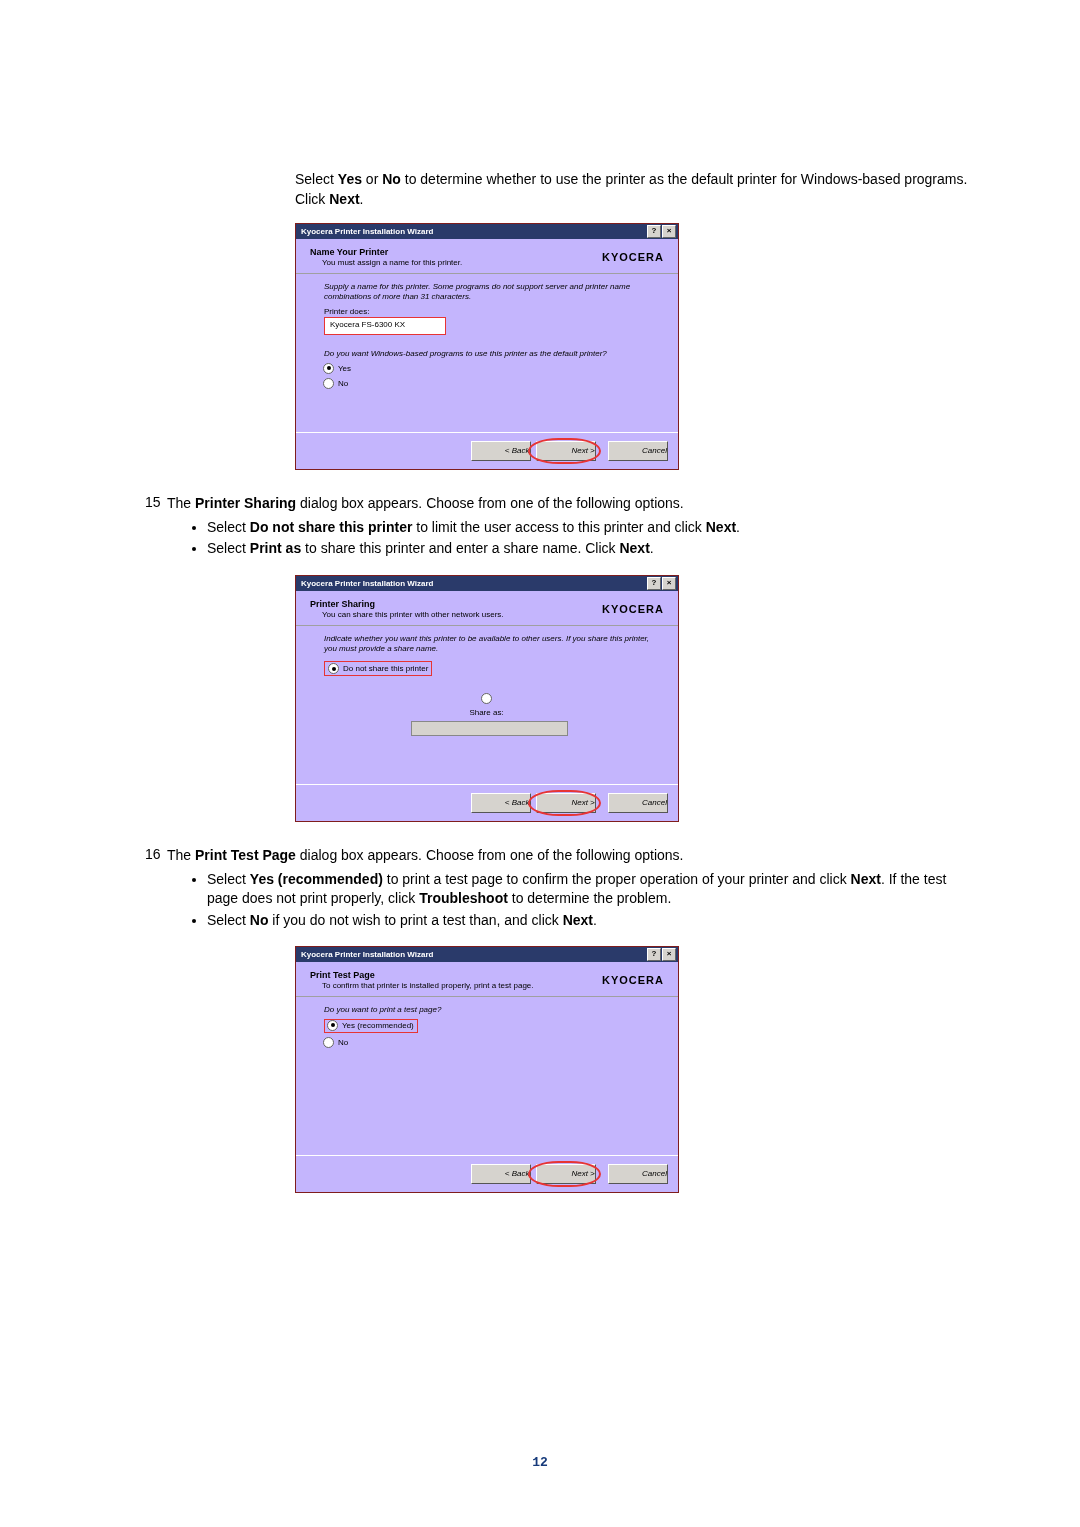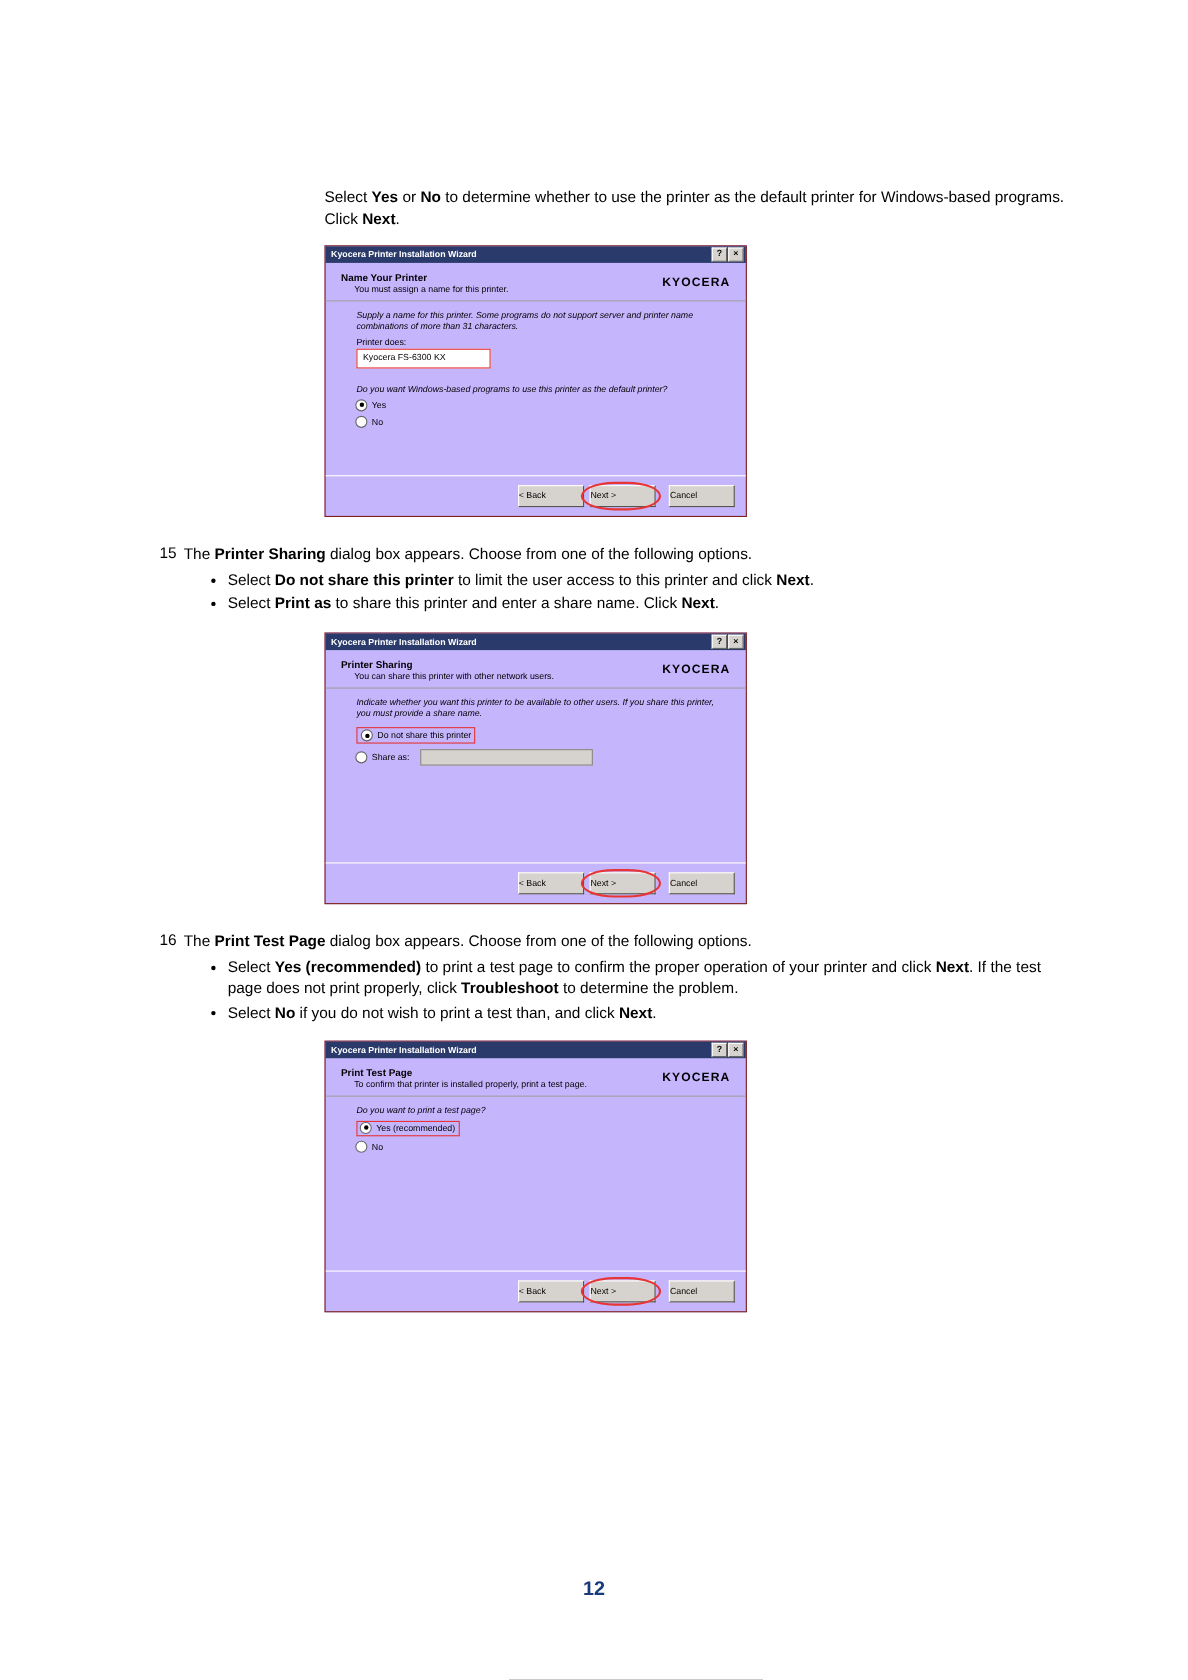--- a/index.html
+++ b/index.html
@@ -121,49 +121,51 @@
 .dlg-footer {
   border-top: 1px solid #fff;
   padding: 8px 10px;
   text-align: right;
 }
 .dlg-btn {
   display: inline-block;
   min-width: 58px;
   height: 18px;
   line-height: 17px;
-  text-align: left;
+  text-align: right;
   font-size: 8px;
   background: #d6d3ce;
   border-top: 1px solid #fff;
   border-left: 1px solid #fff;
   border-right: 1px solid #555;
   border-bottom: 1px solid #555;
   margin-left: 3px;
+  font-style: italic;
 }
 .highlight-ring {
   position: relative;
   display: inline-block;
 }
 .highlight-ring::after {
   content: "";
   position: absolute;
   left: -5px; top: -3px; right: -5px; bottom: -3px;
   border: 2px solid #e73434;
   border-radius: 50%/60%;
 }
 
 .page-num {
   position: absolute;
-  bottom: 72px;
+  bottom: 57px;
   left: 50%;
   transform: translateX(-50%);
   font-weight: bold;
   color: #163a7a;
-  font-size: 18px;
+  font-size: 13px;
+  font-family: Liberation Mono, monospace;
 }
 </style>
 </head>
 <body>
 
 <div class="page">
 
   <div class="intro">
     <span>Select </span><b>Yes</b><span> or </span><b>No</b><span> to determine whether to use the printer as the default printer for Windows-based programs. Click </span><b>Next</b><span>.</span>
   </div>
@@ -233,21 +235,21 @@
       <div class="brand">KYOCERA</div>
     </div>
     <div class="dlg-body">
       <div class="notice">Indicate whether you want this printer to be available to other users. If you share this printer, you must provide a share name.</div>
       <div style="margin-top:8px;">
         <span class="share-hl">
           <span class="radio sel"></span>
           <span>Do not share this printer</span>
         </span>
       </div>
-      <div class="radio-row" style="margin-top:5px;">
+      <div class="radio-row" style="margin-top:17px;flex-direction:column;">
         <span class="radio"></span>
         <span>Share as:</span>
         <span class="share-box"></span>
       </div>
     </div>
     <div class="dlg-footer">
       <span class="dlg-btn">&lt; Back</span>
       <span class="highlight-ring"><span class="dlg-btn">Next &gt;</span></span>
       <span class="dlg-btn" style="margin-left:10px;">Cancel</span>
     </div>

